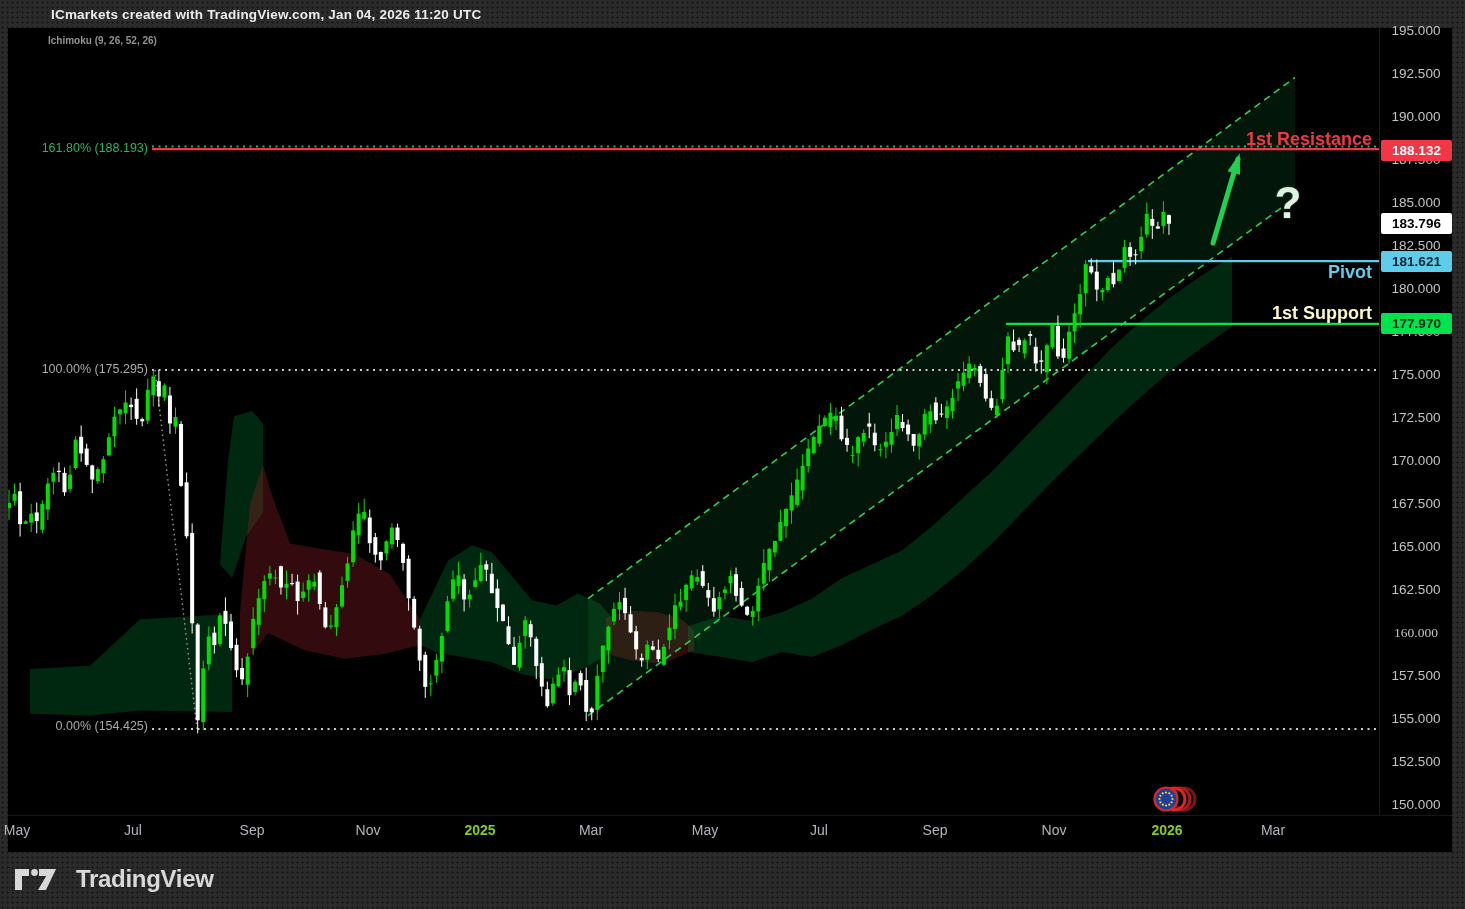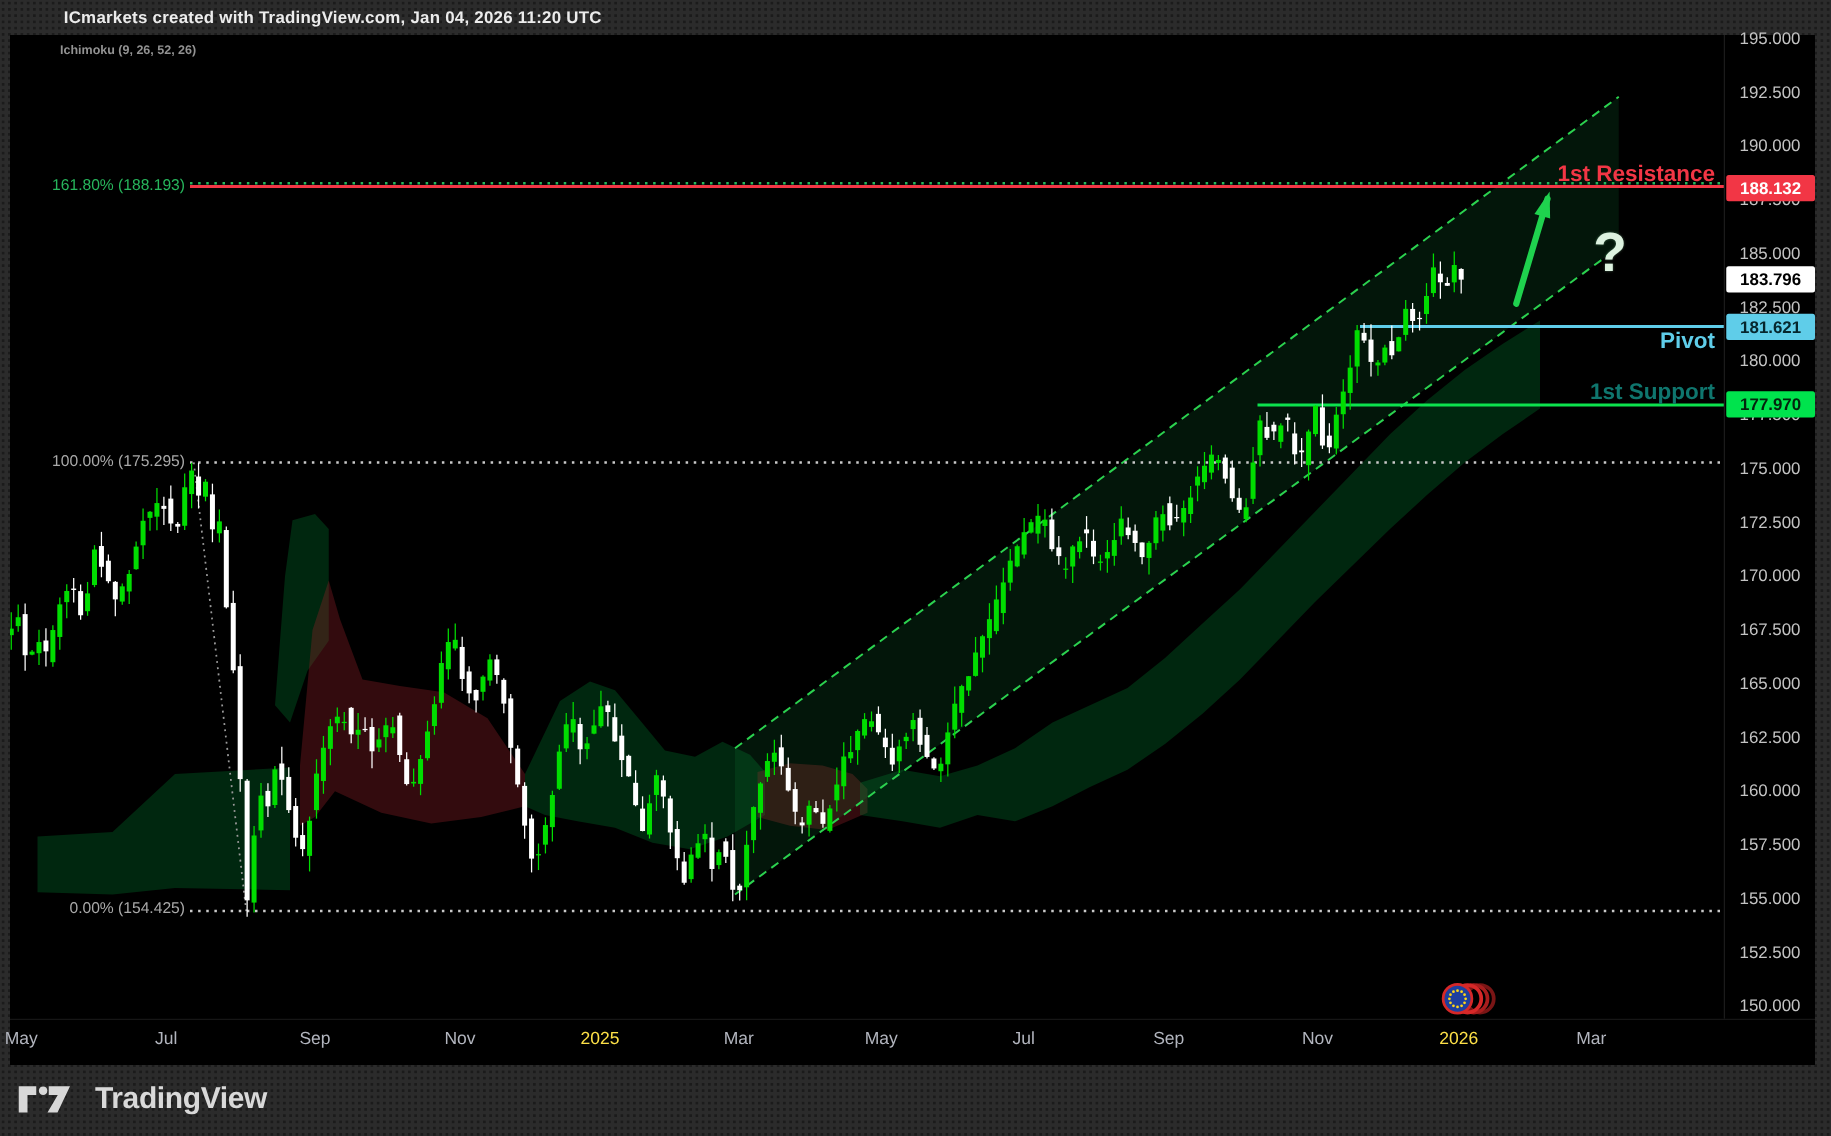--- a/index.html
+++ b/index.html
@@ -14,30 +14,30 @@
   .watermark{margin-left:10px;font-size:13.5px;font-weight:bold;color:#ececec;letter-spacing:.2px;padding-left:41px;}
   .indicator{position:absolute;left:16px;top:35px;font-size:10px;color:#929292;font-weight:bold;margin-left:32px;}
   svg#chart-svg{position:absolute;left:0;top:0;}
   .fib-label{position:absolute;left:0;width:148px;text-align:right;font-size:12.5px;}
   .fib-0{top:141px;color:#27b65c;}
   .fib-1{top:362px;color:#a9a9a9;}
   .fib-2{top:719px;color:#a9a9a9;}
   .lvl-label{position:absolute;width:220px;text-align:right;font-size:18px;font-weight:bold;left:1152px;}
   .lbl-res{top:129px;color:#f23645;}
   .lbl-piv{top:240px;color:#5fcde9;margin-top:22px;}
-  .lbl-sup{top:303px;color:#0f766e;}
+  .lbl-sup{top:303px;color:#fef9c3;}
   .badge{position:absolute;left:1381px;width:71px;height:21px;line-height:21px;text-align:center;
     font-size:13.5px;font-weight:bold;border-radius:2px;}
   .badge-res{top:140px;background:#f23645;color:#fff;}
   .badge-last{top:213px;background:#ffffff;color:#000;}
   .badge-piv{top:251px;background:#5fcde9;color:#06272e;}
   .badge-sup{top:313px;background:#00e34d;color:#03240d;}
   .ylabel{position:absolute;left:1382px;width:68px;text-align:center;font-size:13.5px;color:#c3c3c3;}
   .xlabel{position:absolute;top:822px;font-size:14px;color:#b2b5be;transform:translateX(-50%);white-space:nowrap;}
-  .xlabel.bold{font-weight:normal;color:#fde047;}
+  .xlabel.bold{font-weight:bold;color:#84cc16;}
   .qmark{position:absolute;left:1266px;top:178px;width:44px;text-align:center;font-size:44px;font-weight:bold;
     color:#ddf2e0;text-shadow:0 0 2px rgba(180,255,200,.4);}
   .axis-vline{position:absolute;left:1379px;top:28px;width:1px;height:787px;background:#1b1b1b;}
   .axis-hline{position:absolute;left:8px;top:815px;width:1444px;height:1px;background:#161616;}
   .bottombar{position:absolute;left:0;top:852px;width:1465px;height:57px;}
   .tv-logo{position:absolute;left:14px;top:864px;display:flex;align-items:center;gap:18px;}
   .tv-logo-text{font-size:24px;font-weight:bold;color:#d9d9d9;letter-spacing:-0.3px;}
 </style>
 </head>
 <body>
@@ -552,21 +552,21 @@
     <div class="ylabel" style="top: 195px;">185.000</div>
     <div class="ylabel" style="top: 238px;">182.500</div>
     <div class="ylabel" style="top: 281px;">180.000</div>
     <div class="ylabel" style="top: 324px;">177.500</div>
     <div class="ylabel" style="top: 367px;">175.000</div>
     <div class="ylabel" style="top: 410px;">172.500</div>
     <div class="ylabel" style="top: 453px;">170.000</div>
     <div class="ylabel" style="top: 496px;">167.500</div>
     <div class="ylabel" style="top: 539px;">165.000</div>
     <div class="ylabel" style="top: 582px;">162.500</div>
-    <div class="ylabel" style="top: 625px;">160.000</div>
+    <div class="ylabel" style="top: 625px; font-family: Liberation Serif, serif;">160.000</div>
     <div class="ylabel" style="top: 668px;">157.500</div>
     <div class="ylabel" style="top: 711px;">155.000</div>
     <div class="ylabel" style="top: 754px;">152.500</div>
     <div class="ylabel" style="top: 797px;">150.000</div>
   </div>
 <div id="x-axis">
     <div class="xlabel" style="left: 17px;">May</div>
     <div class="xlabel" style="left: 133px;">Jul</div>
     <div class="xlabel" style="left: 252px;">Sep</div>
     <div class="xlabel" style="left: 368px;">Nov</div>

